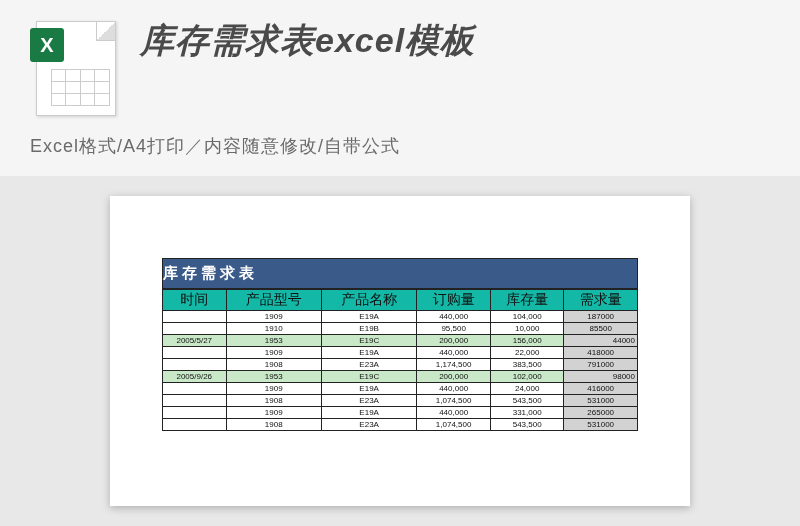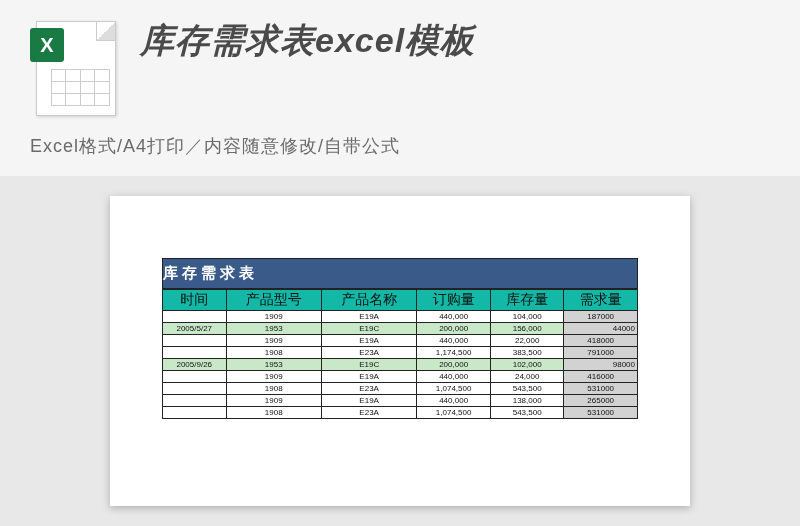--- a/index.html
+++ b/index.html
@@ -127,20 +127,28 @@
       </thead>
       <tbody id="sheet-body">
           <tr>
             <td></td>
             <td>1909</td>
             <td>E19A</td>
             <td>440,000</td>
             <td>104,000</td>
             <td class="shade">187000</td>
           </tr>
+          <tr>
+            <td></td>
+            <td>1910</td>
+            <td>E19B</td>
+            <td>95,500</td>
+            <td>10,000</td>
+            <td class="shade">85500</td>
+          </tr>
           <tr class="hl">
             <td>2005/5/27</td>
             <td>1953</td>
             <td>E19C</td>
             <td>200,000</td>
             <td>156,000</td>
             <td>44000</td>
           </tr>
           <tr>
             <td></td>
@@ -180,21 +188,21 @@
             <td>E23A</td>
             <td>1,074,500</td>
             <td>543,500</td>
             <td class="shade">531000</td>
           </tr>
           <tr>
             <td></td>
             <td>1909</td>
             <td>E19A</td>
             <td>440,000</td>
-            <td>138,000</td>
+            <td>331,000</td>
             <td class="shade">265000</td>
           </tr>
           <tr>
             <td></td>
             <td>1908</td>
             <td>E23A</td>
             <td>1,074,500</td>
             <td>543,500</td>
             <td class="shade">531000</td>
           </tr>

